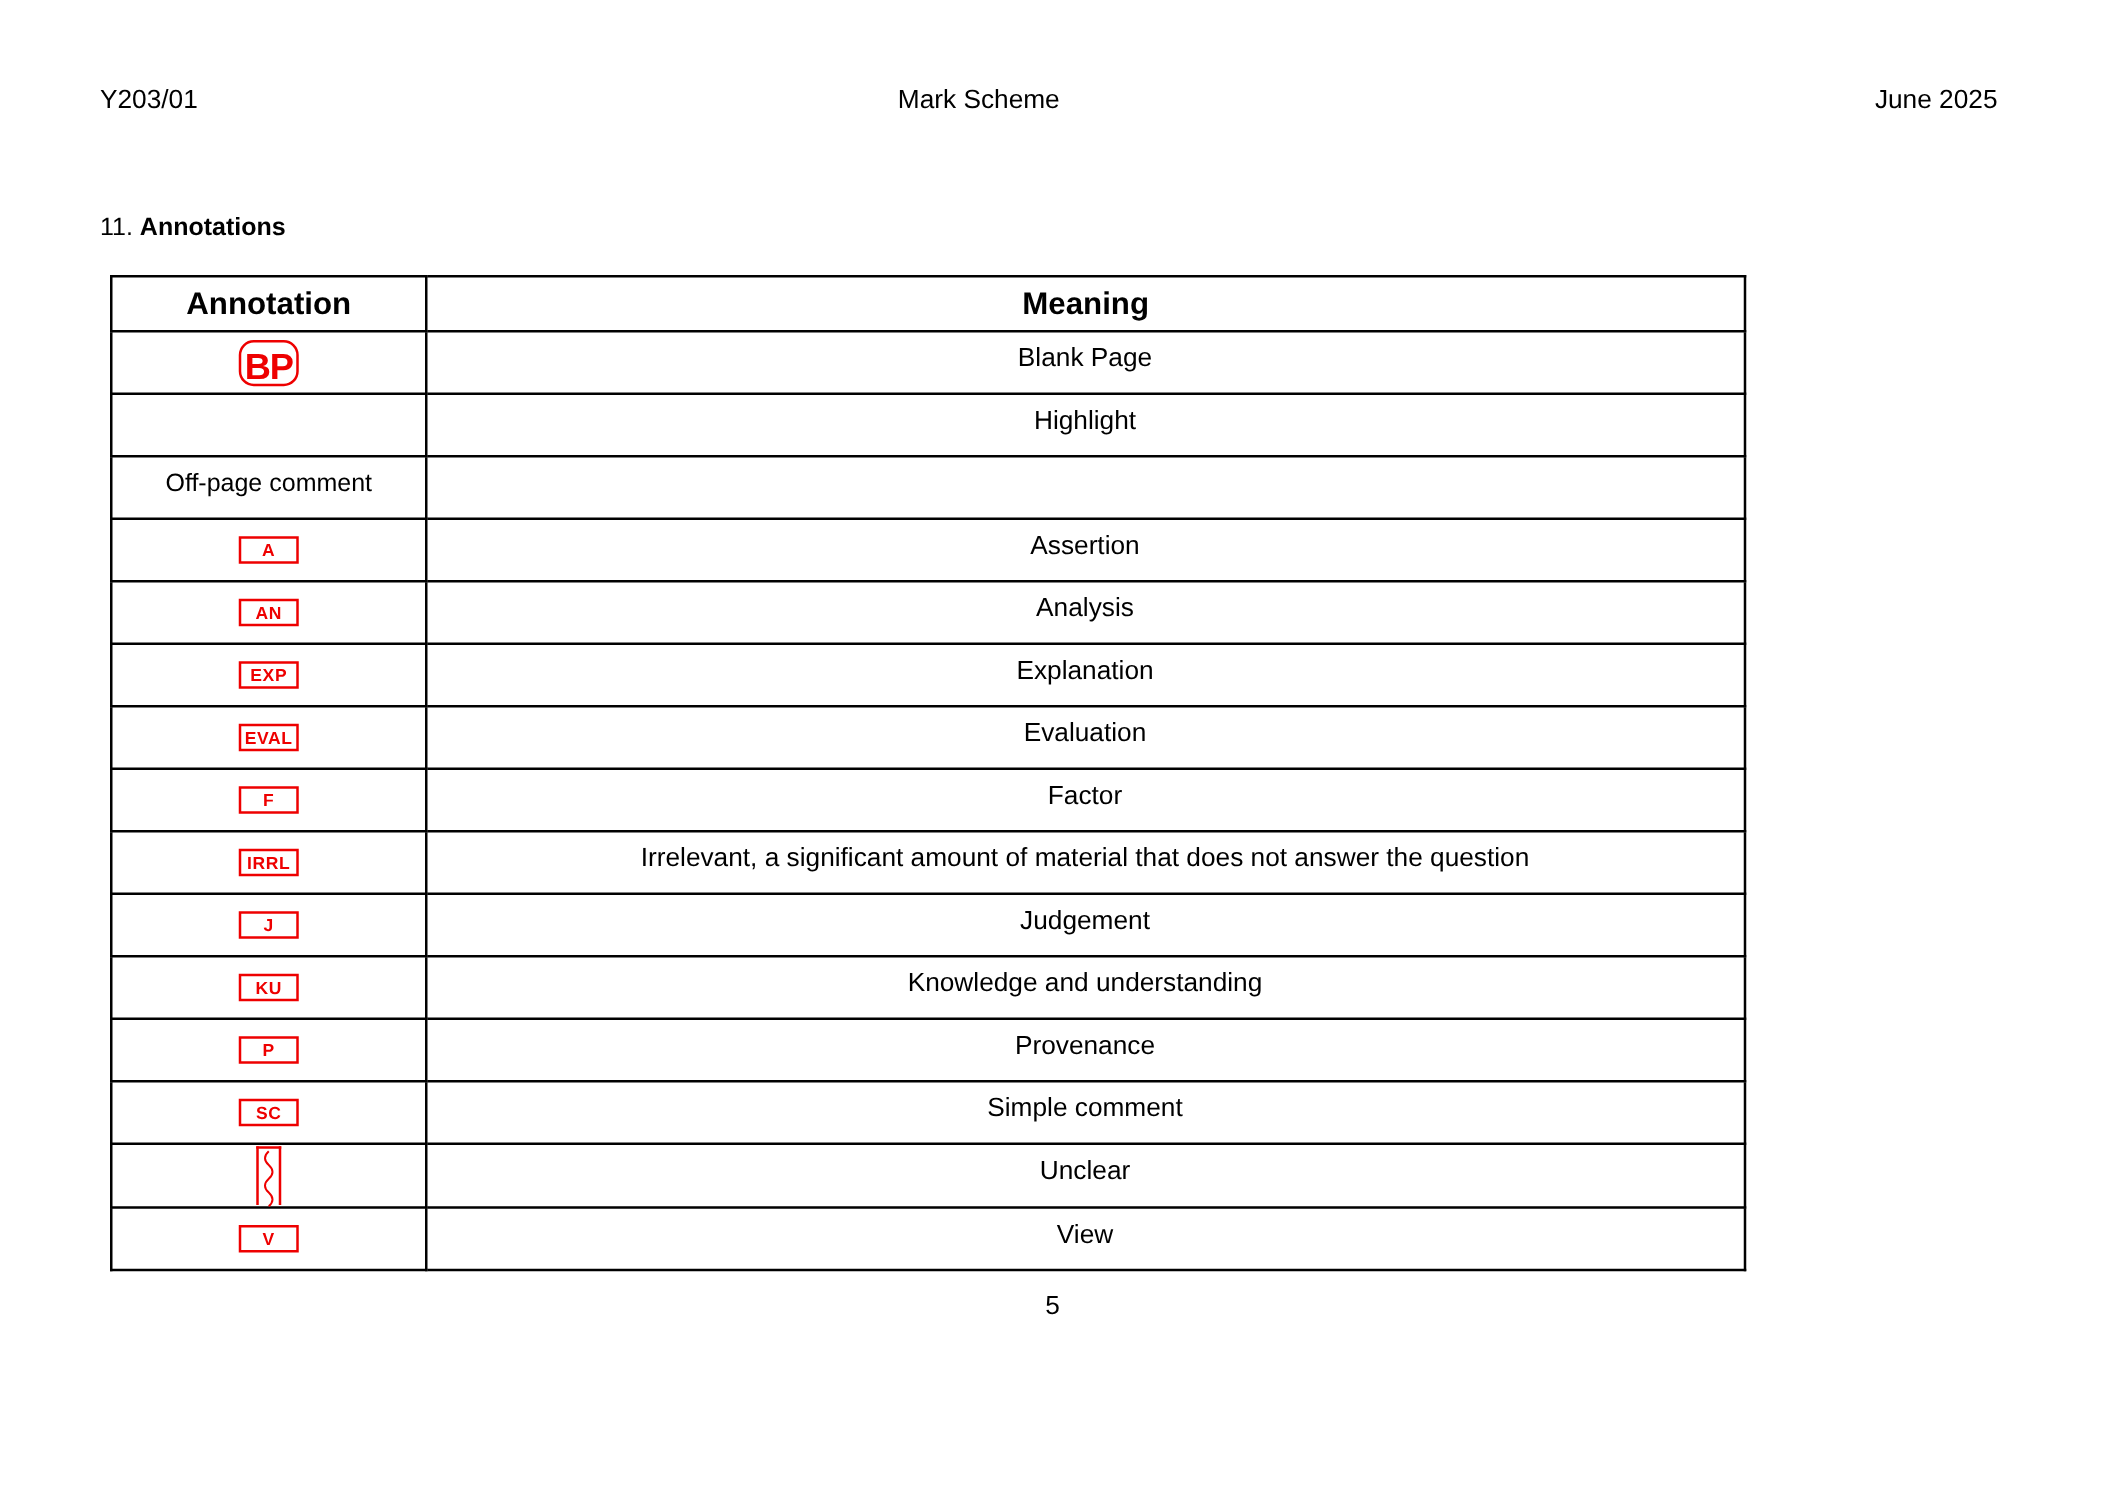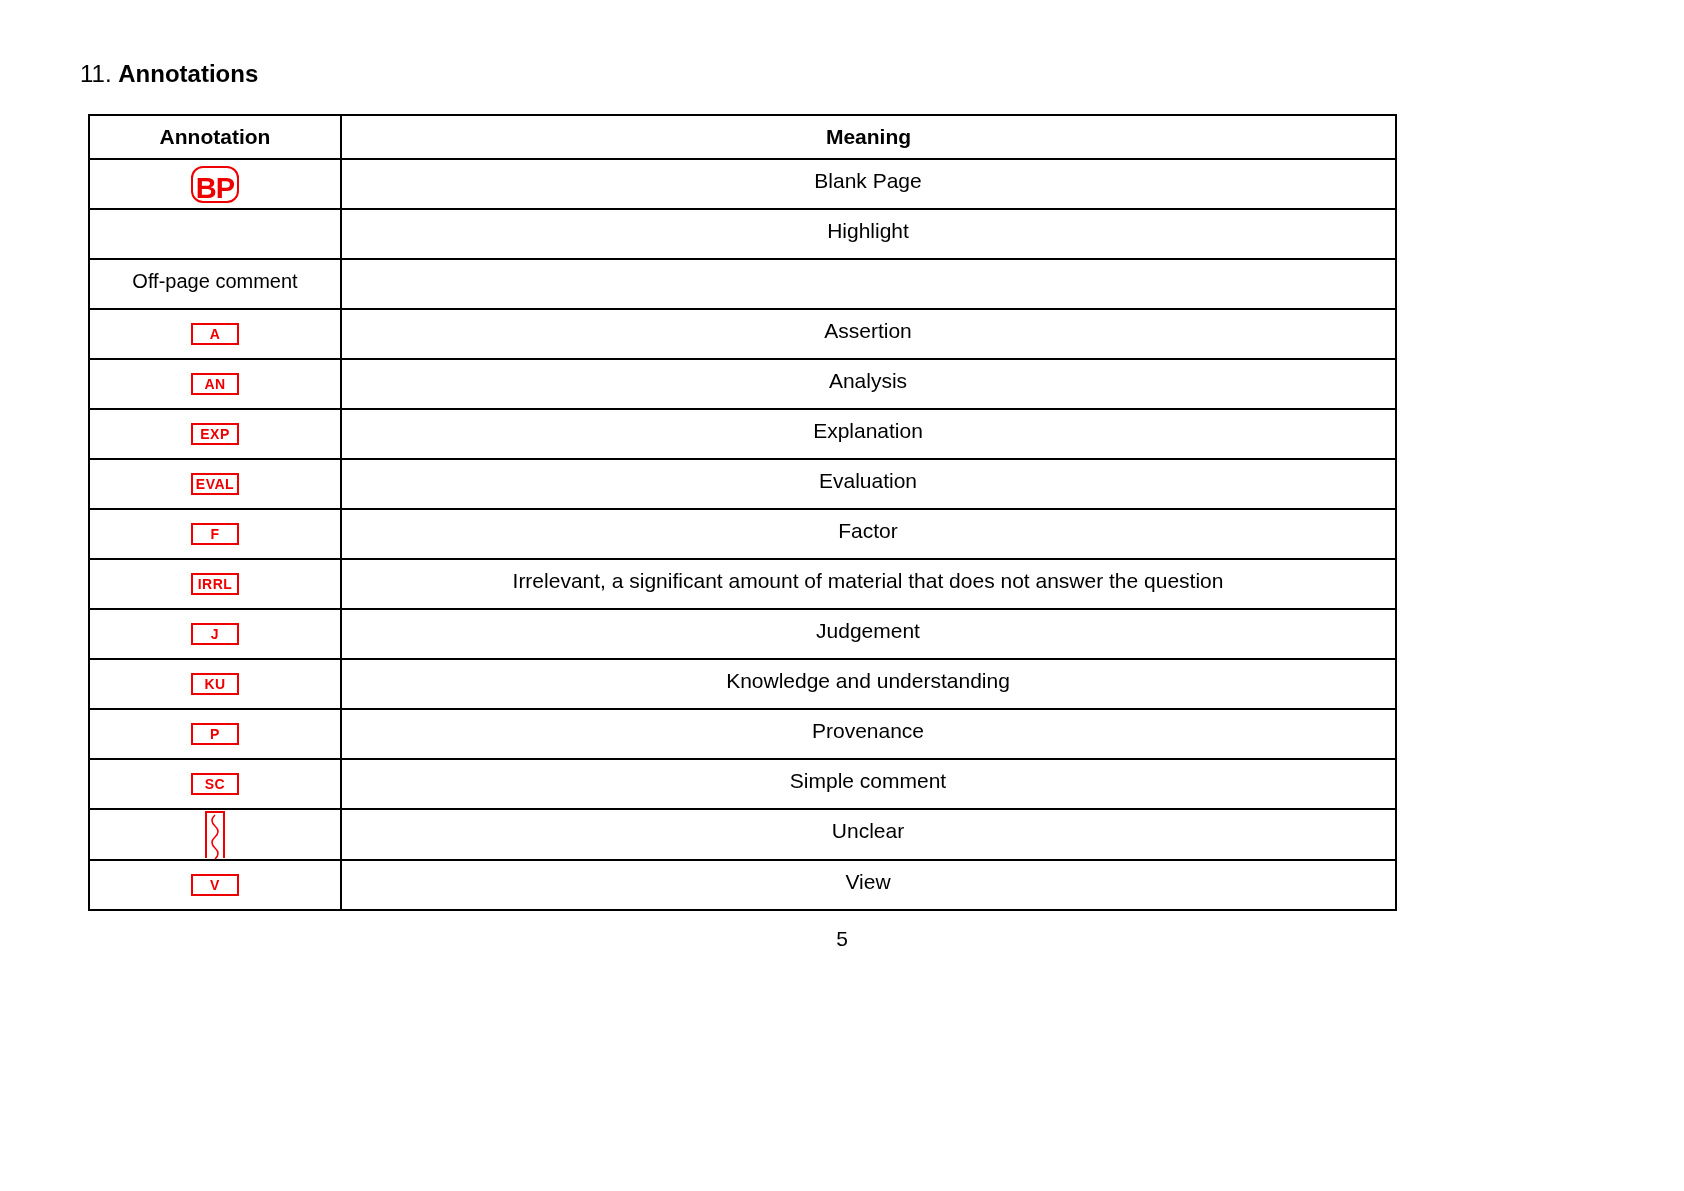--- a/index.html
+++ b/index.html
@@ -19,34 +19,34 @@
     display: grid;
     grid-template-columns: 1fr auto 1fr;
     padding: 68px 86px 0 80px;
     font-size: 21px;
     line-height: 1.1;
   }
   .doc-header .hdr-center { text-align: center; transform: translateX(-56px); }
   .doc-header .hdr-right  { text-align: right; }
 
   
-  .section-heading { margin: 60px 0 0 80px; font-size: 24px; }
+  .section-heading { margin: 80px 0 0 80px; font-size: 20px; }
   .section-title { font-weight: bold; }
 
   
   table.annotations {
     border-collapse: collapse;
     margin: 26px 0 0 88px;
     width: 1309px;
     table-layout: fixed;
   }
   table.annotations th, table.annotations td { border: 2px solid #000; }
   table.annotations col.c-ann { width: 252px; }
   table.annotations thead tr { height: 44px; }
-  table.annotations th { font-size: 21px; font-weight: bold; text-align: center; vertical-align: middle; }
+  table.annotations th { font-size: 25px; font-weight: bold; text-align: center; vertical-align: middle; }
   table.annotations tbody tr { height: 50px; }
   td.ann { text-align: center; vertical-align: middle; }
   td.ann.top { vertical-align: top; padding-top: 10px; }
   td.meaning {
     vertical-align: top;
     padding: 9px 14px 0 13px;
     font-size: 21px;
     line-height: 1.15;
     text-align: center;
   }
@@ -93,20 +93,25 @@
   .squiggle-box svg { display: block; margin: 1px auto 0 auto; }
 
   
   .doc-footer { text-align: center; margin-top: 16px; font-size: 21px; }
 </style>
 </head>
 <body>
 
 <div class="page">
 
+  <div class="doc-header">
+    <span class="hdr-left">Y203/01</span>
+    <span class="hdr-center">Mark Scheme</span>
+    <span class="hdr-right">June 2025</span>
+  </div>
 
   <div class="section-heading">
     <span class="section-number">11.</span>
     <span class="section-title">Annotations</span>
   </div>
 
   <table class="annotations">
     <colgroup>
         <col class="c-ann">
         <col class="c-meaning">

